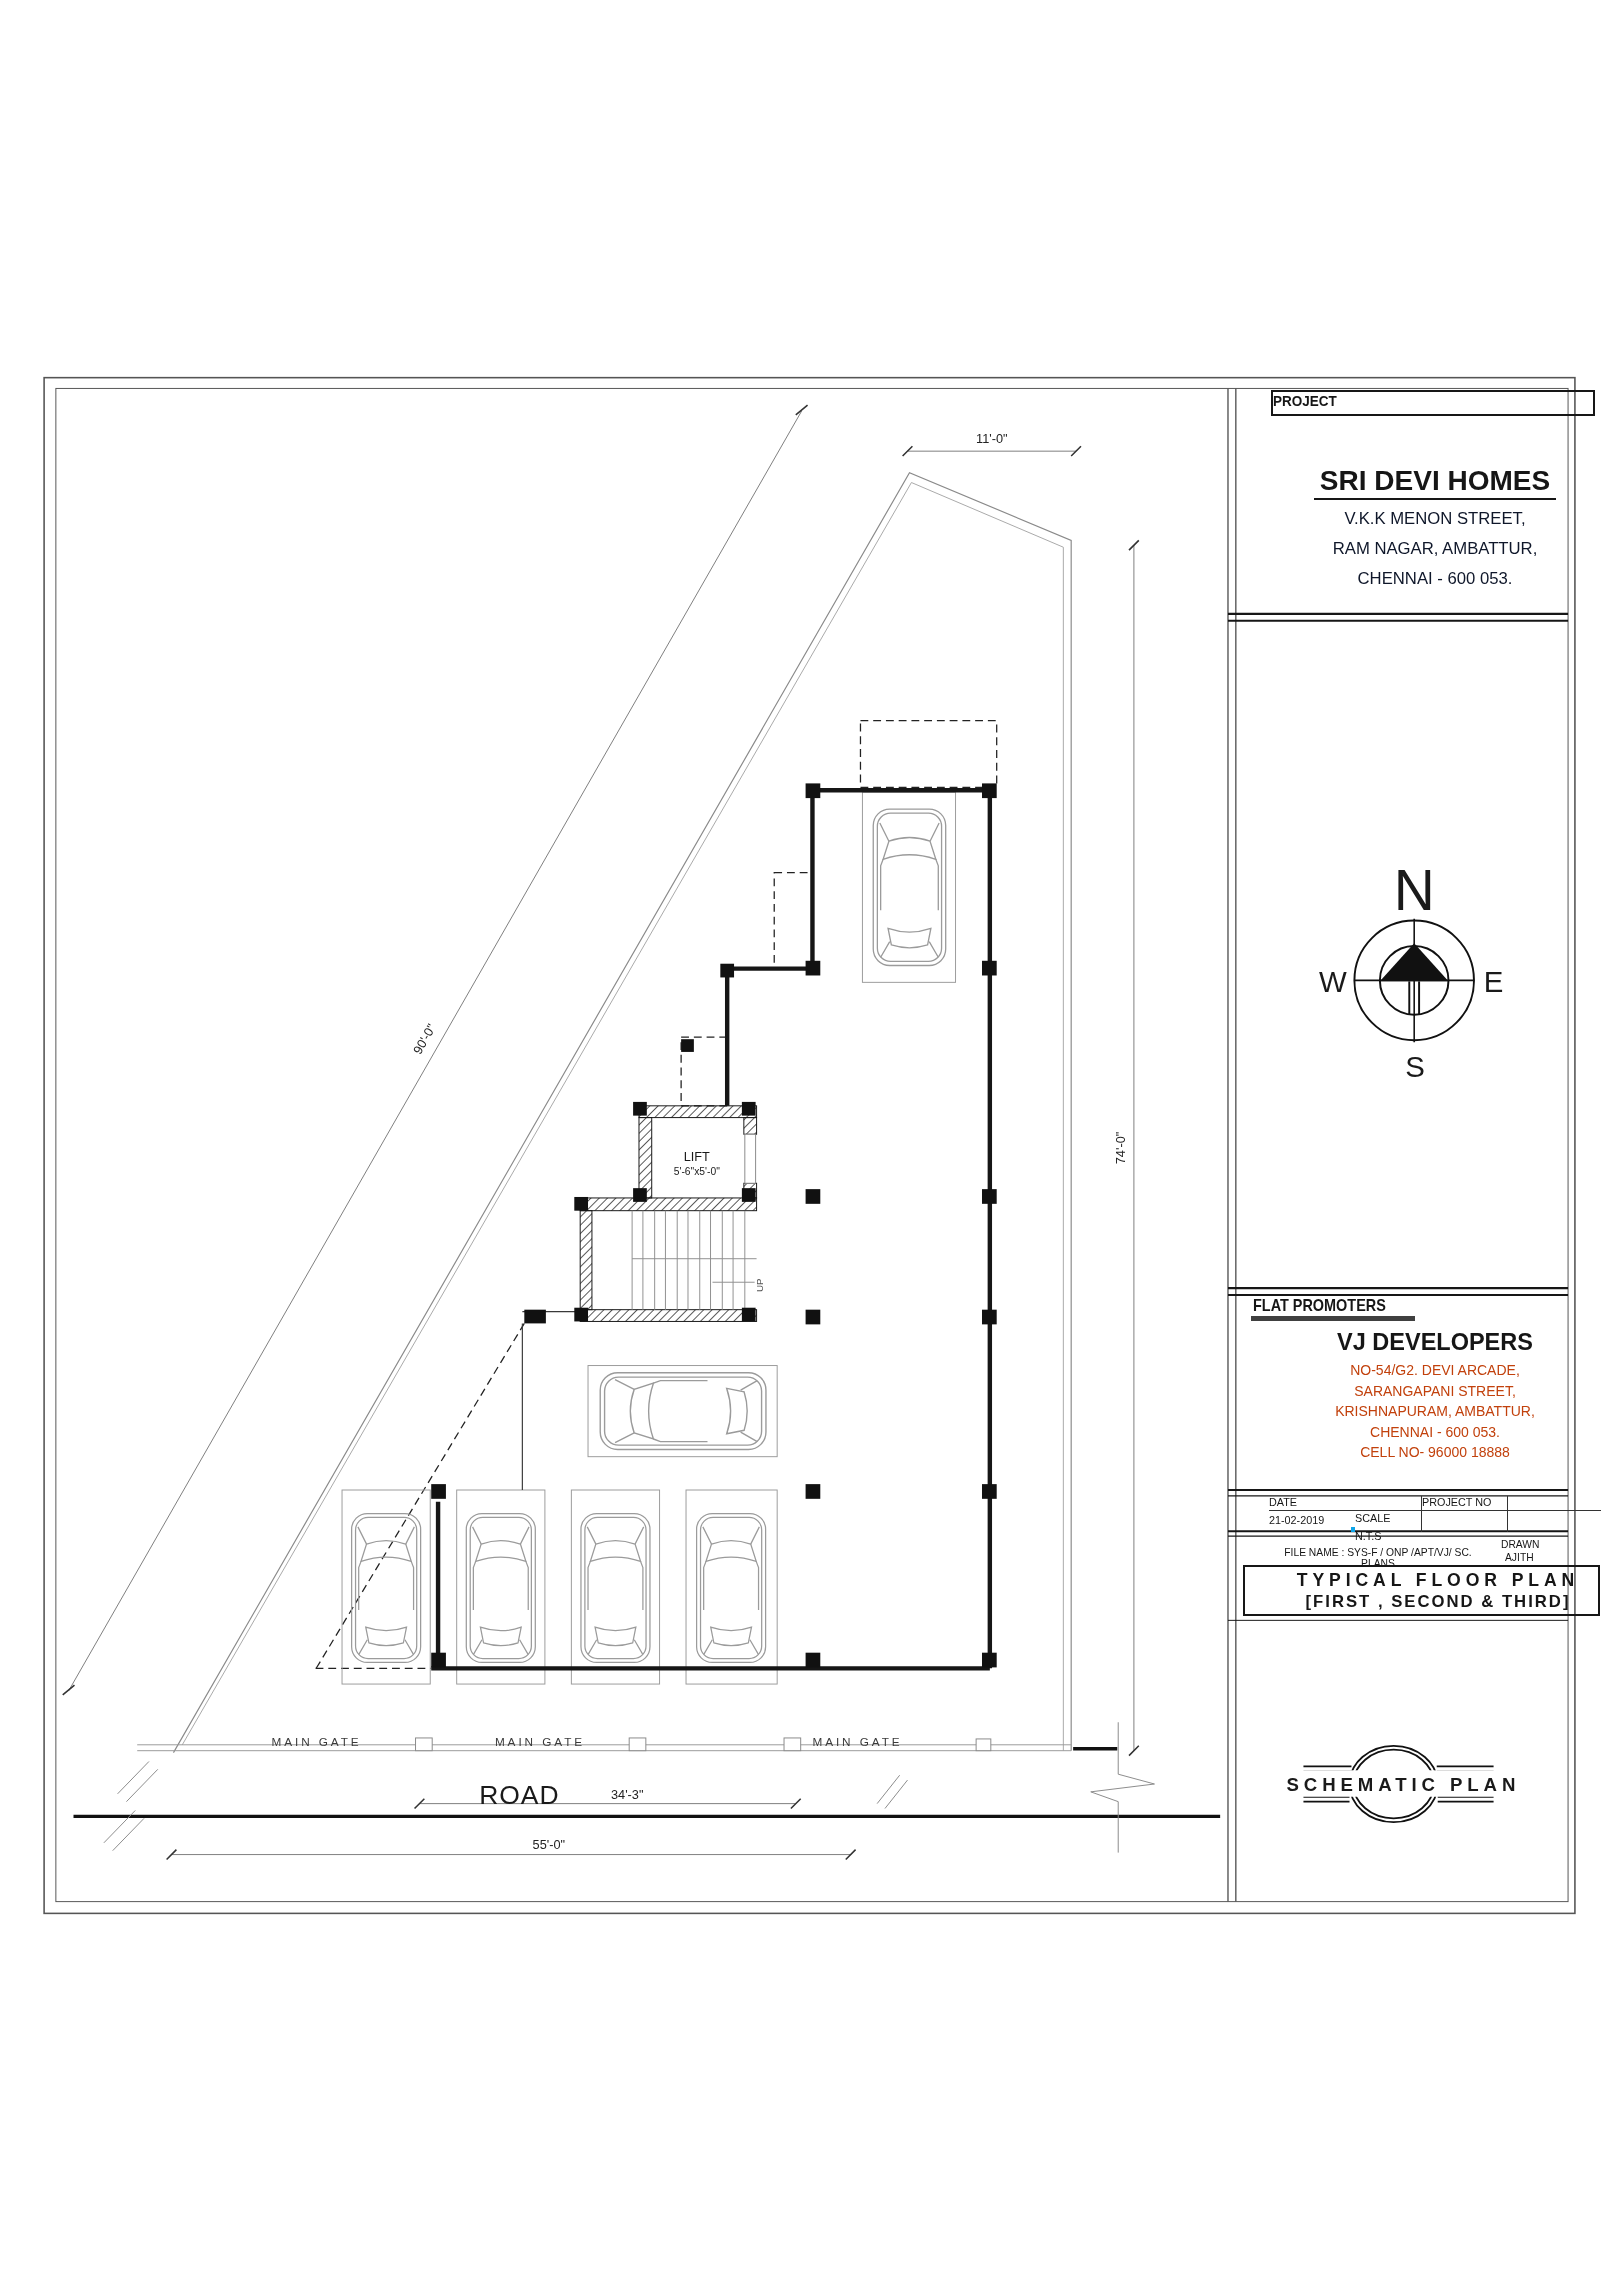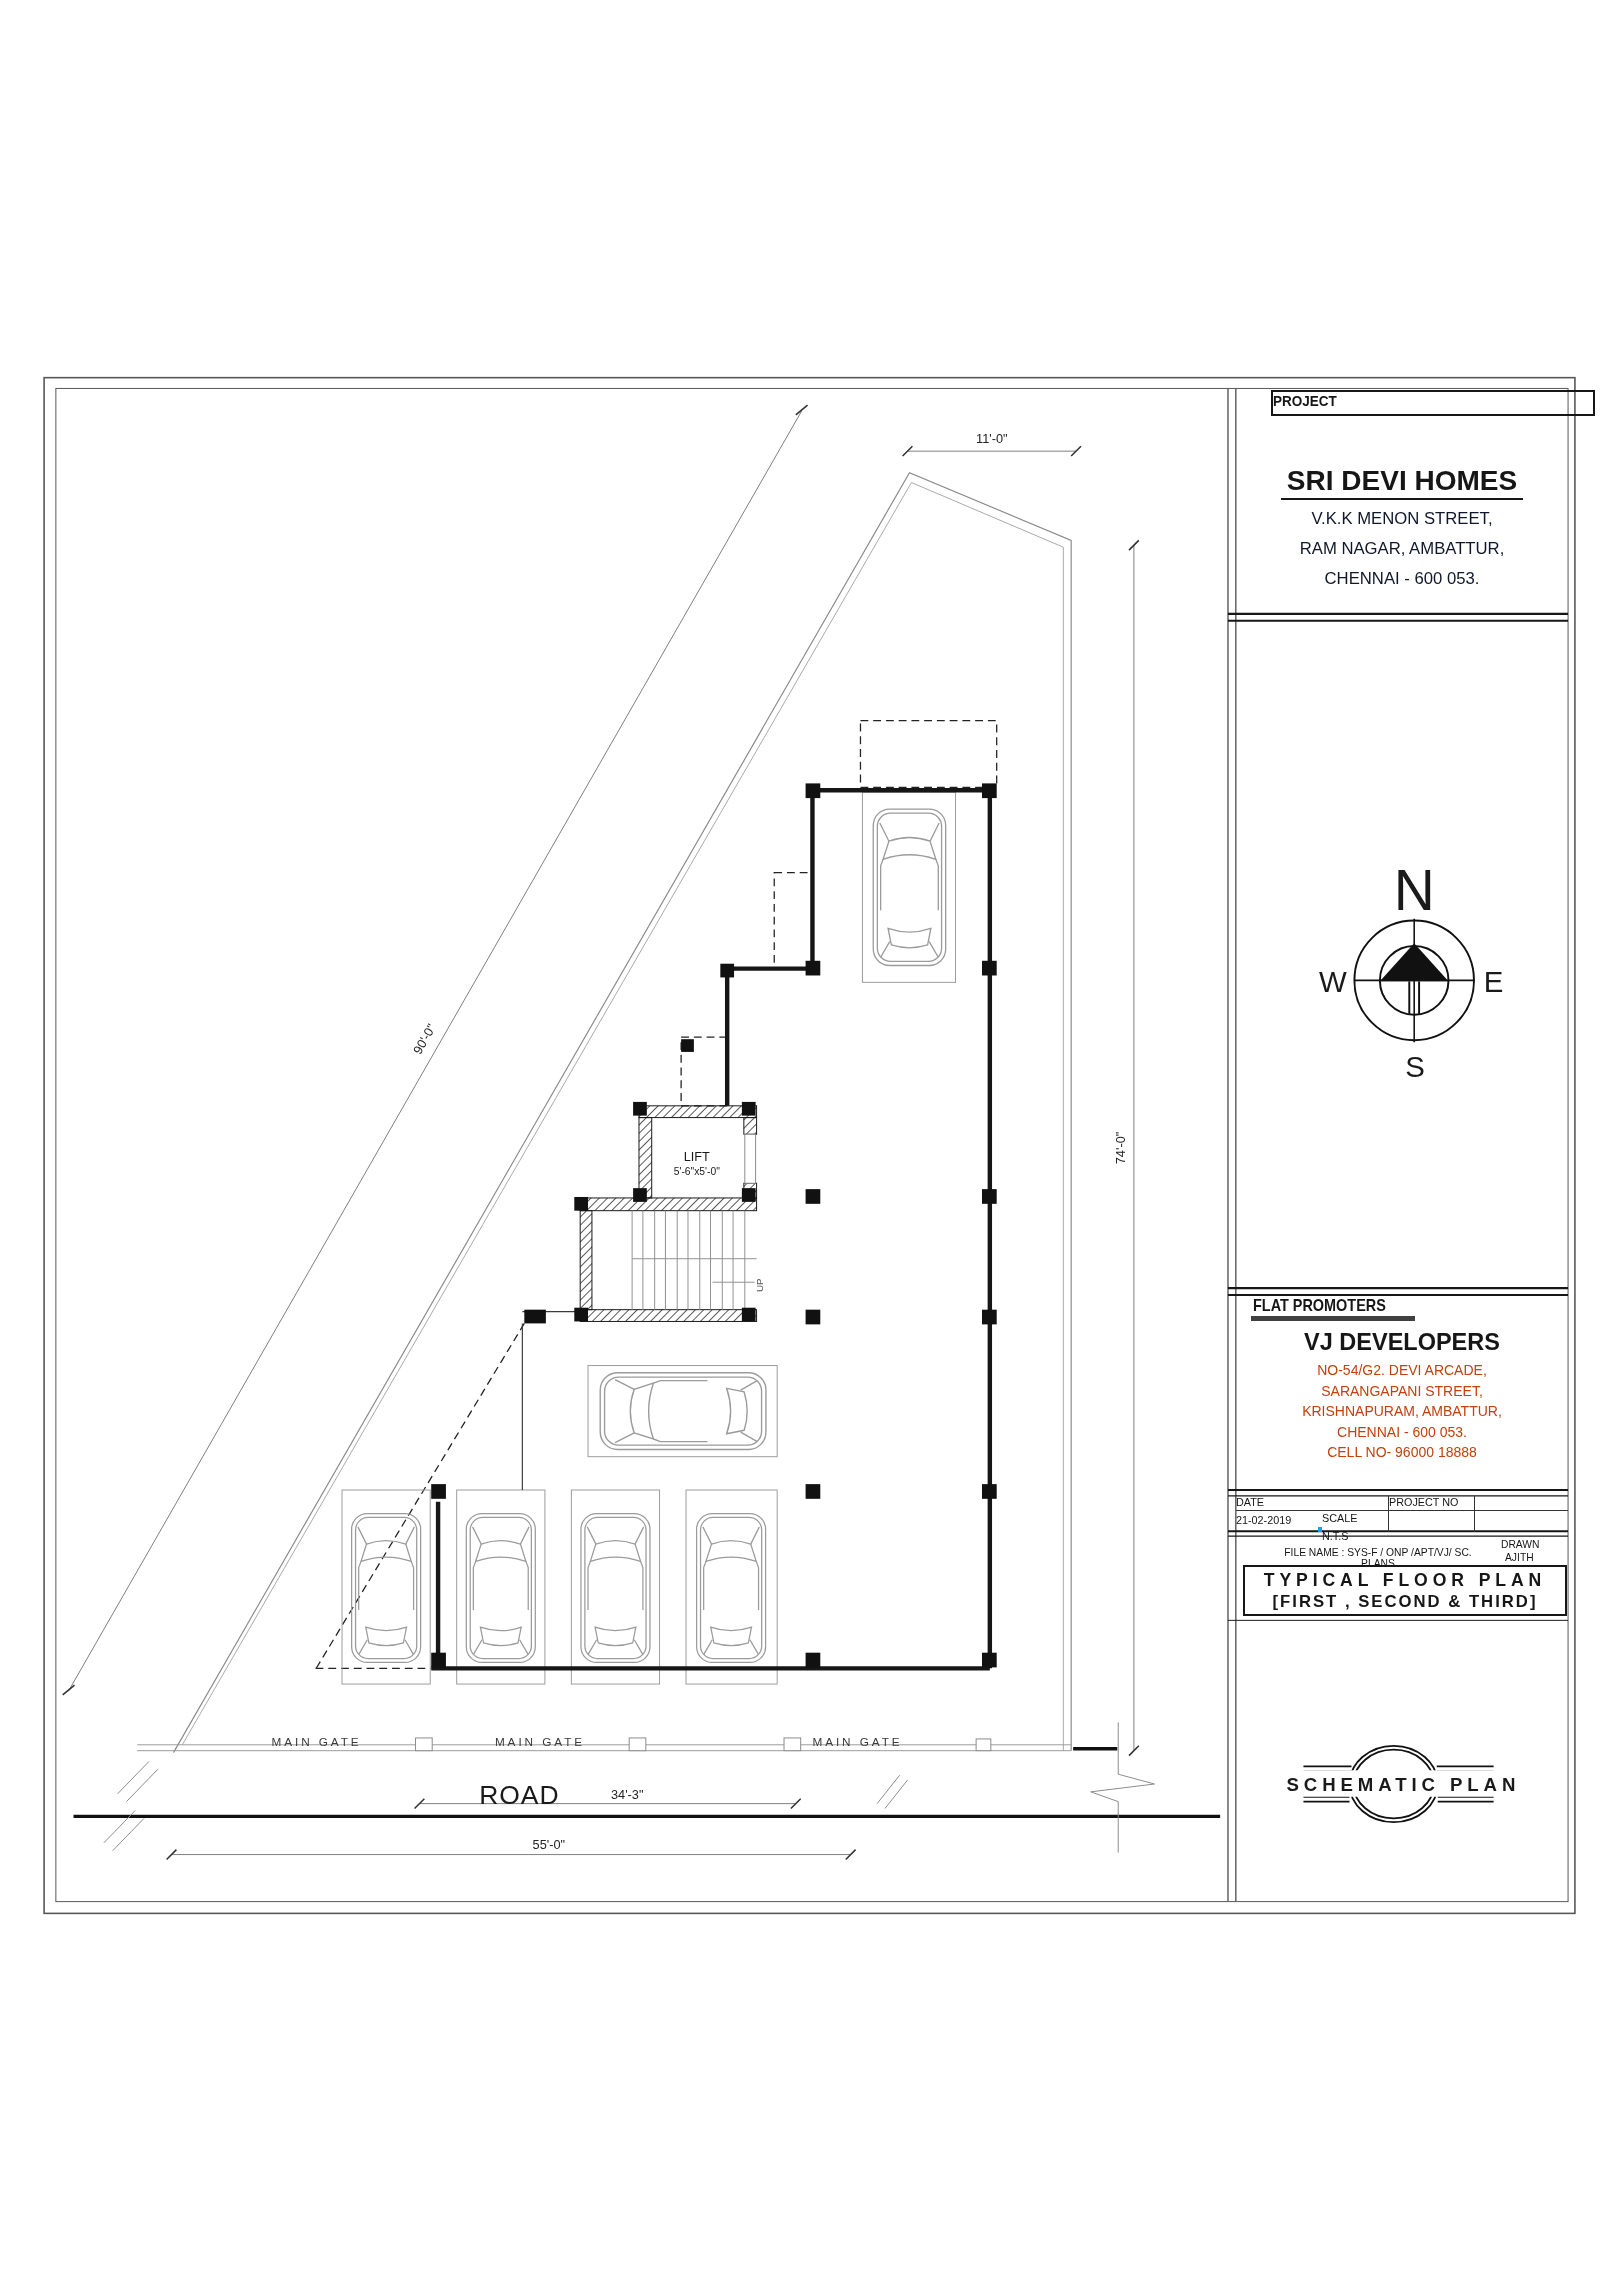--- a/index.html
+++ b/index.html
@@ -1,19 +1,19 @@
 <!DOCTYPE html>
 <html><head>
 <meta charset="utf-8">
 <style>
   html,body{margin:0;padding:0;background:#fff;}
   #page{position:relative;width:1620px;height:2293px;background:#fff;overflow:hidden;
         font-family:"Liberation Sans", sans-serif;color:#111;}
   #plan-svg{position:absolute;left:0;top:0;width:1620px;height:2293px;}
-  .abs{position:absolute;}
+  .abs{position:absolute;padding-left:33px;}
   .tb-text{color:#161616;}
   .center{text-align:center;}
   .cond{transform:scaleX(.92);transform-origin:left center;display:inline-block;}
   #project-box{left:1247px;top:390px;width:320px;height:21.6px;border:2px solid #161616;
                line-height:19.6px;padding-left:0;font-size:14.7px;font-weight:bold;margin-left:24px;}
   #project-name{left:1236px;top:465px;width:332px;font-size:28px;font-weight:bold;}
   #project-name span{border-bottom:2.9px solid #161616;padding:0 5.9px 2px 5.9px;}
   #project-address{left:1236px;top:504px;width:332px;font-size:16.7px;line-height:30px;color:#0f172a;}
   #flat-promoters{left:1251px;top:1297px;font-size:15.7px;font-weight:bold;
                   border-bottom:5px solid #404040;padding:0 17.6px 1px 2px;}

